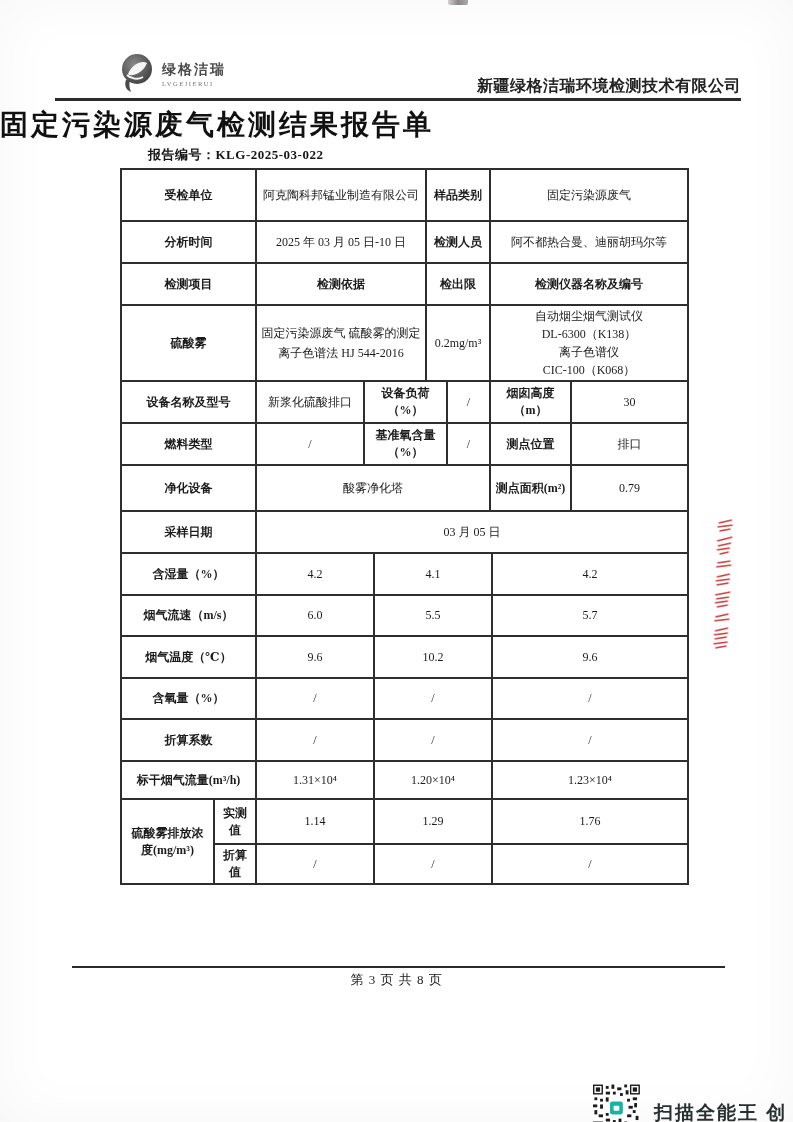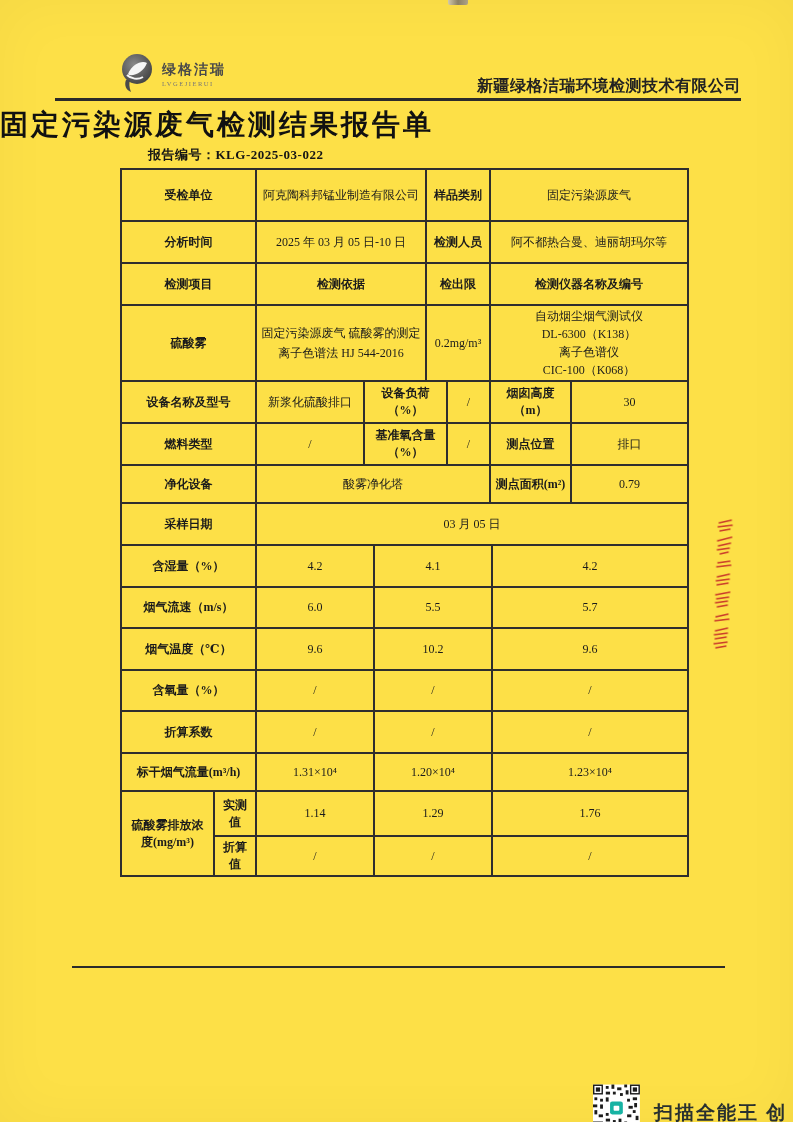--- a/index.html
+++ b/index.html
@@ -1,18 +1,18 @@
 <!DOCTYPE html>
 <html><head>
 <meta charset="utf-8">
 <style>
   html,body{margin:0;padding:0;background:#e8e8e8;}
   .page{
     position:relative;width:793px;height:1122px;margin:0 auto;
-    background:#fde047;overflow:hidden;color:#1d1d1d;
+    background:#ffffff;overflow:hidden;color:#1d1d1d;
     font-family:"Liberation Serif","DejaVu Serif",serif;
     box-shadow:inset 0 0 60px rgba(0,0,0,0.035);
   }
   
   .logo{position:absolute;left:118px;top:52px;display:flex;align-items:center;gap:6px;}
   .logo-text .logo-cn{font-size:14px;font-weight:bold;color:#4a4a4a;letter-spacing:2px;}
   .logo-text .logo-en{font-size:6.5px;color:#777;letter-spacing:1.5px;margin-top:1px;}
   .company-name{
     position:absolute;right:52px;top:76px;font-size:16px;font-weight:bold;color:#222;letter-spacing:0.5px;
   }
@@ -154,21 +154,21 @@
       </table>
 
     <table class="doc-table stack">
       <colgroup>
           <col style="width:135px">
           <col style="width:234px">
           <col style="width:81px">
           <col style="width:117px">
         </colgroup>
       <tbody>
-          <tr style="height:38px">
+          <tr style="height:46px">
         <td class="lbl">净化设备</td>
         <td>酸雾净化塔</td>
         <td class="lbl small">测点面积(m²)</td>
         <td>0.79</td>
       </tr>
     </tbody>
       </table>
 
     <table class="doc-table stack">
       <colgroup>
@@ -269,20 +269,21 @@
         <path d="M6 46 L18 44 M5 50 L19 48"></path>
         <path d="M6 60 L18 57 M5 64 L18 62 M6 68 L17 66"></path>
         <path d="M5 78 L19 75 M6 82 L18 80 M5 86 L17 84 M7 90 L17 88"></path>
         <path d="M6 100 L18 97 M5 104 L19 102"></path>
         <path d="M6 114 L18 111 M5 118 L18 116 M6 122 L17 120 M5 127 L18 125 M7 131 L17 129"></path>
       </g>
     </svg>
   </div>
 
   <div class="footer-rule"></div>
+  <div class="page-number">第 3 页 共 8 页</div>
 
   <div class="scanner">
     <svg width="52" height="52" viewBox="0 0 33 33">
       <rect x="0" y="0" width="33" height="33" fill="#fff"></rect>
       <g fill="#1c1c1c">
         <rect x="0" y="0" width="7" height="7"></rect>
           <rect x="26" y="0" width="7" height="7"></rect>
           <rect x="0" y="26" width="7" height="7"></rect>
         <rect x="9" y="1" width="2" height="2"></rect>
           <rect x="13" y="0" width="2" height="3"></rect>

